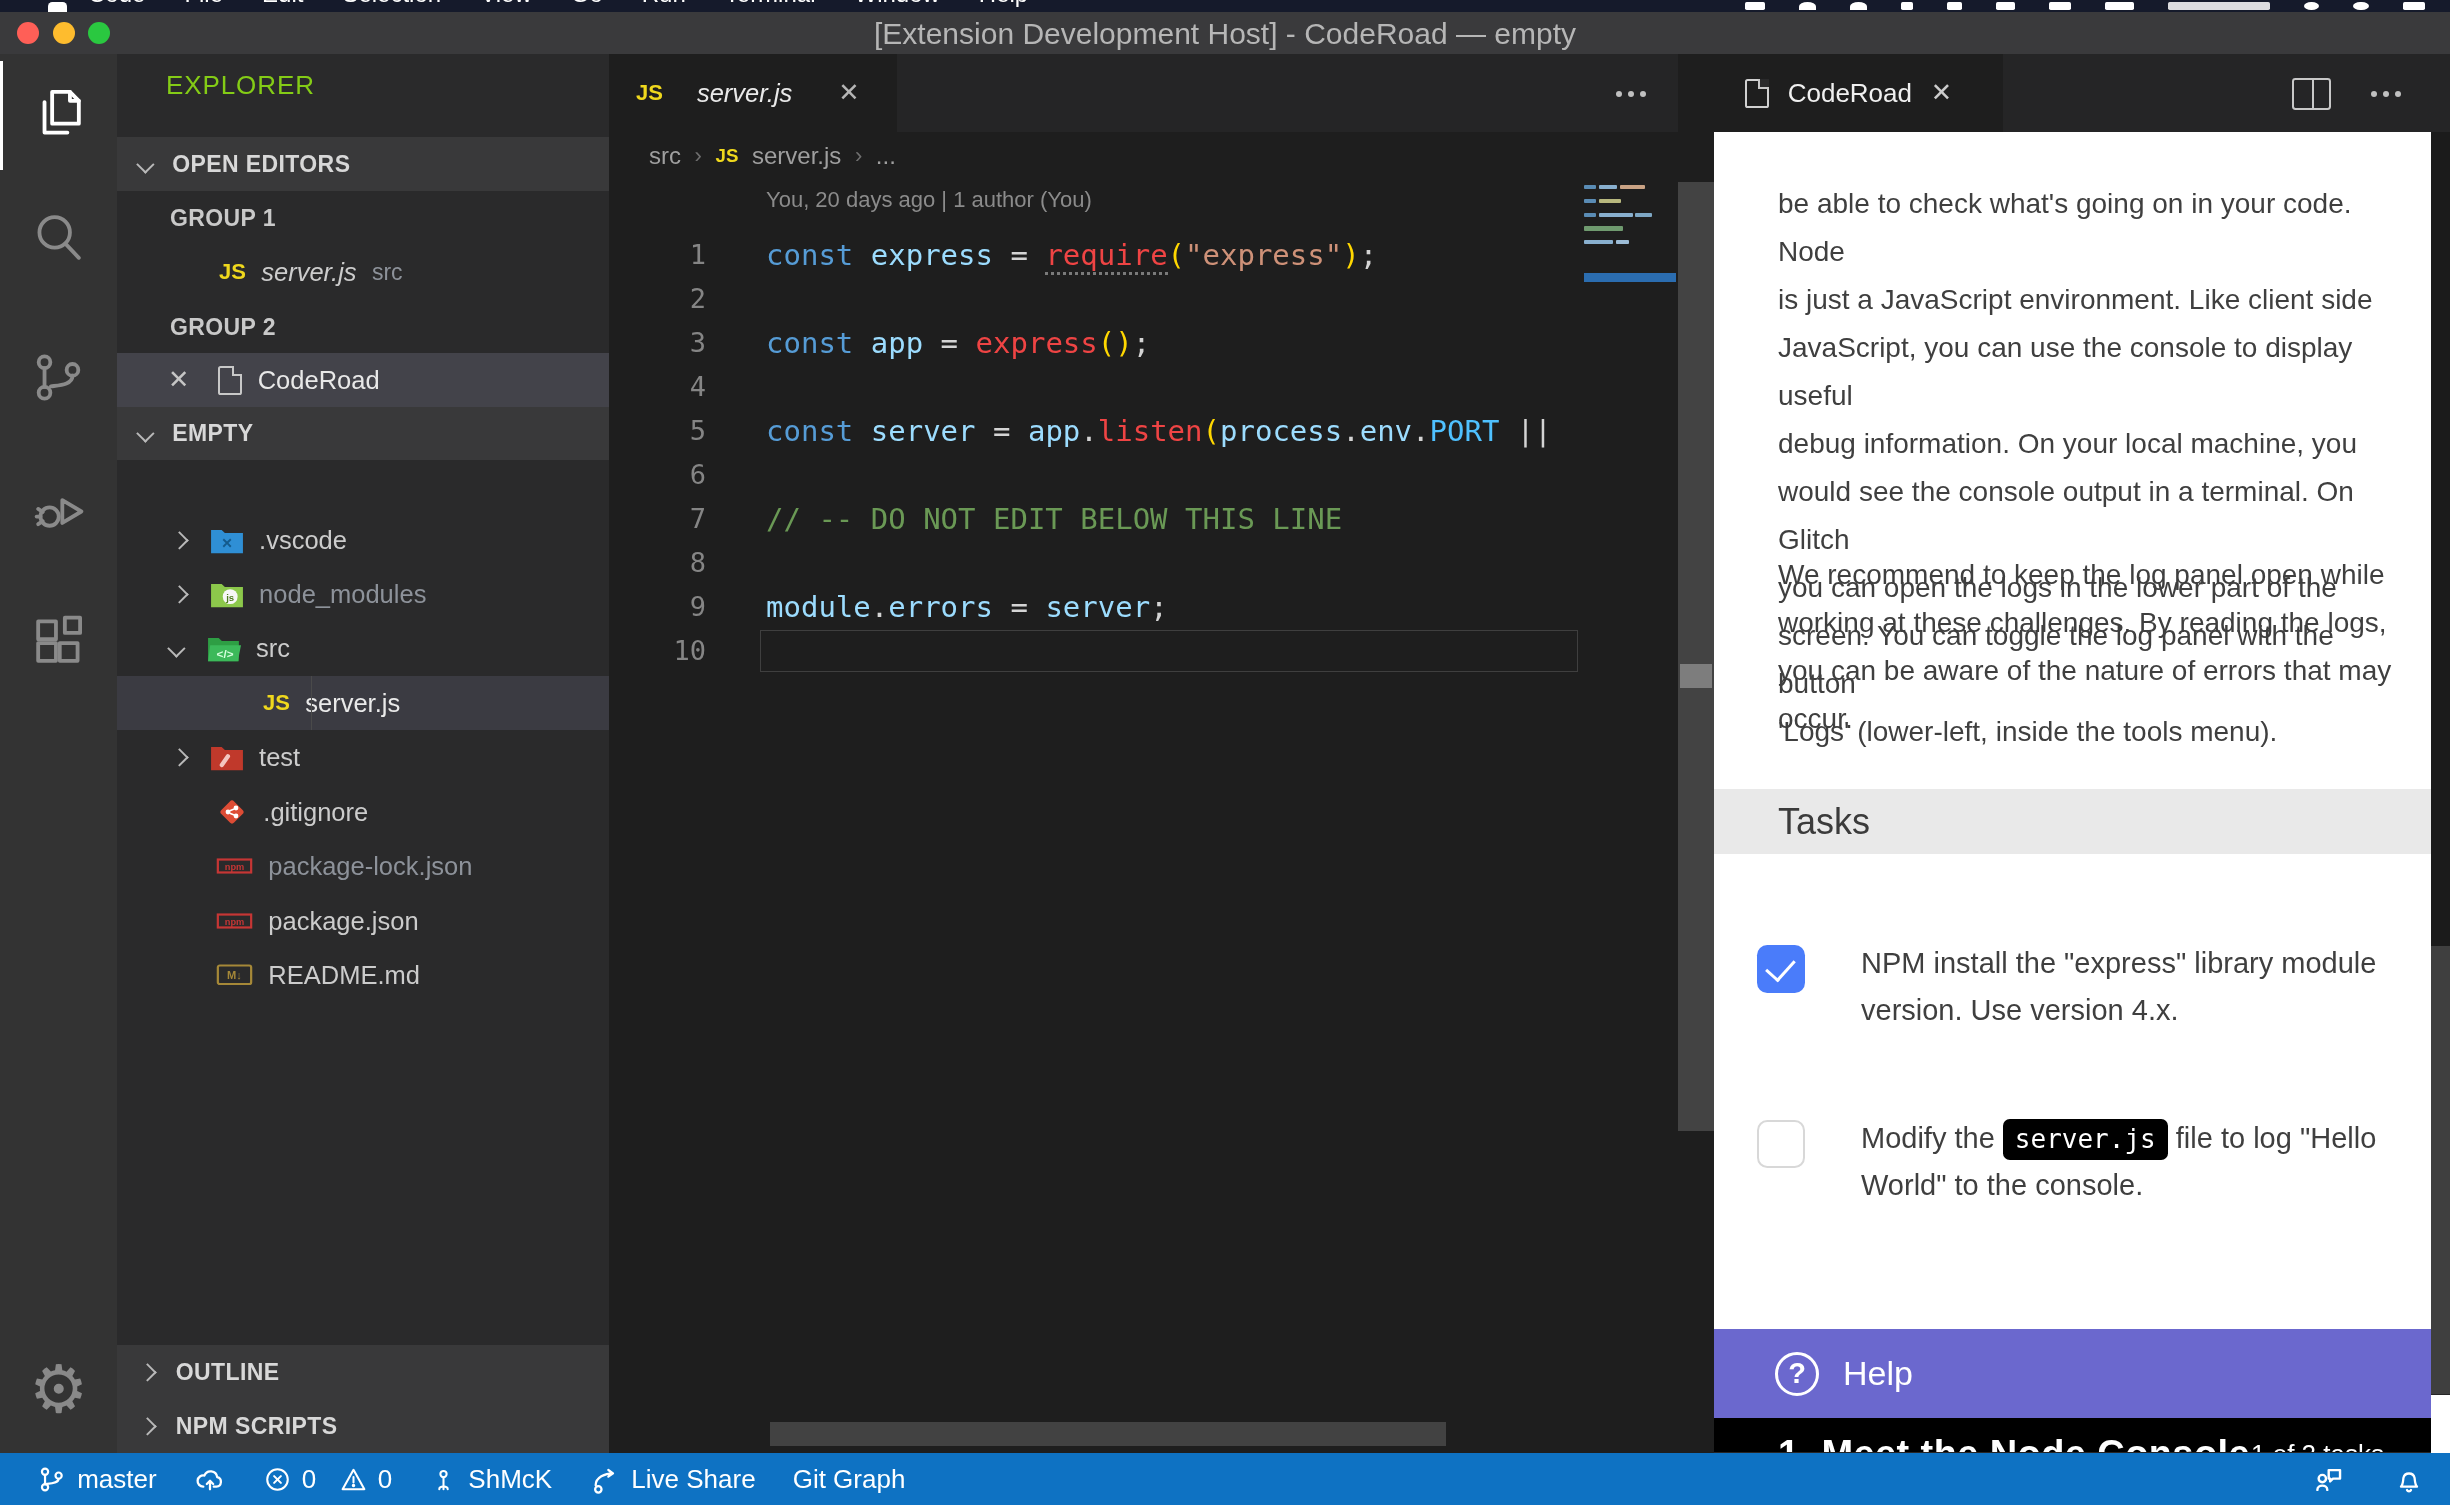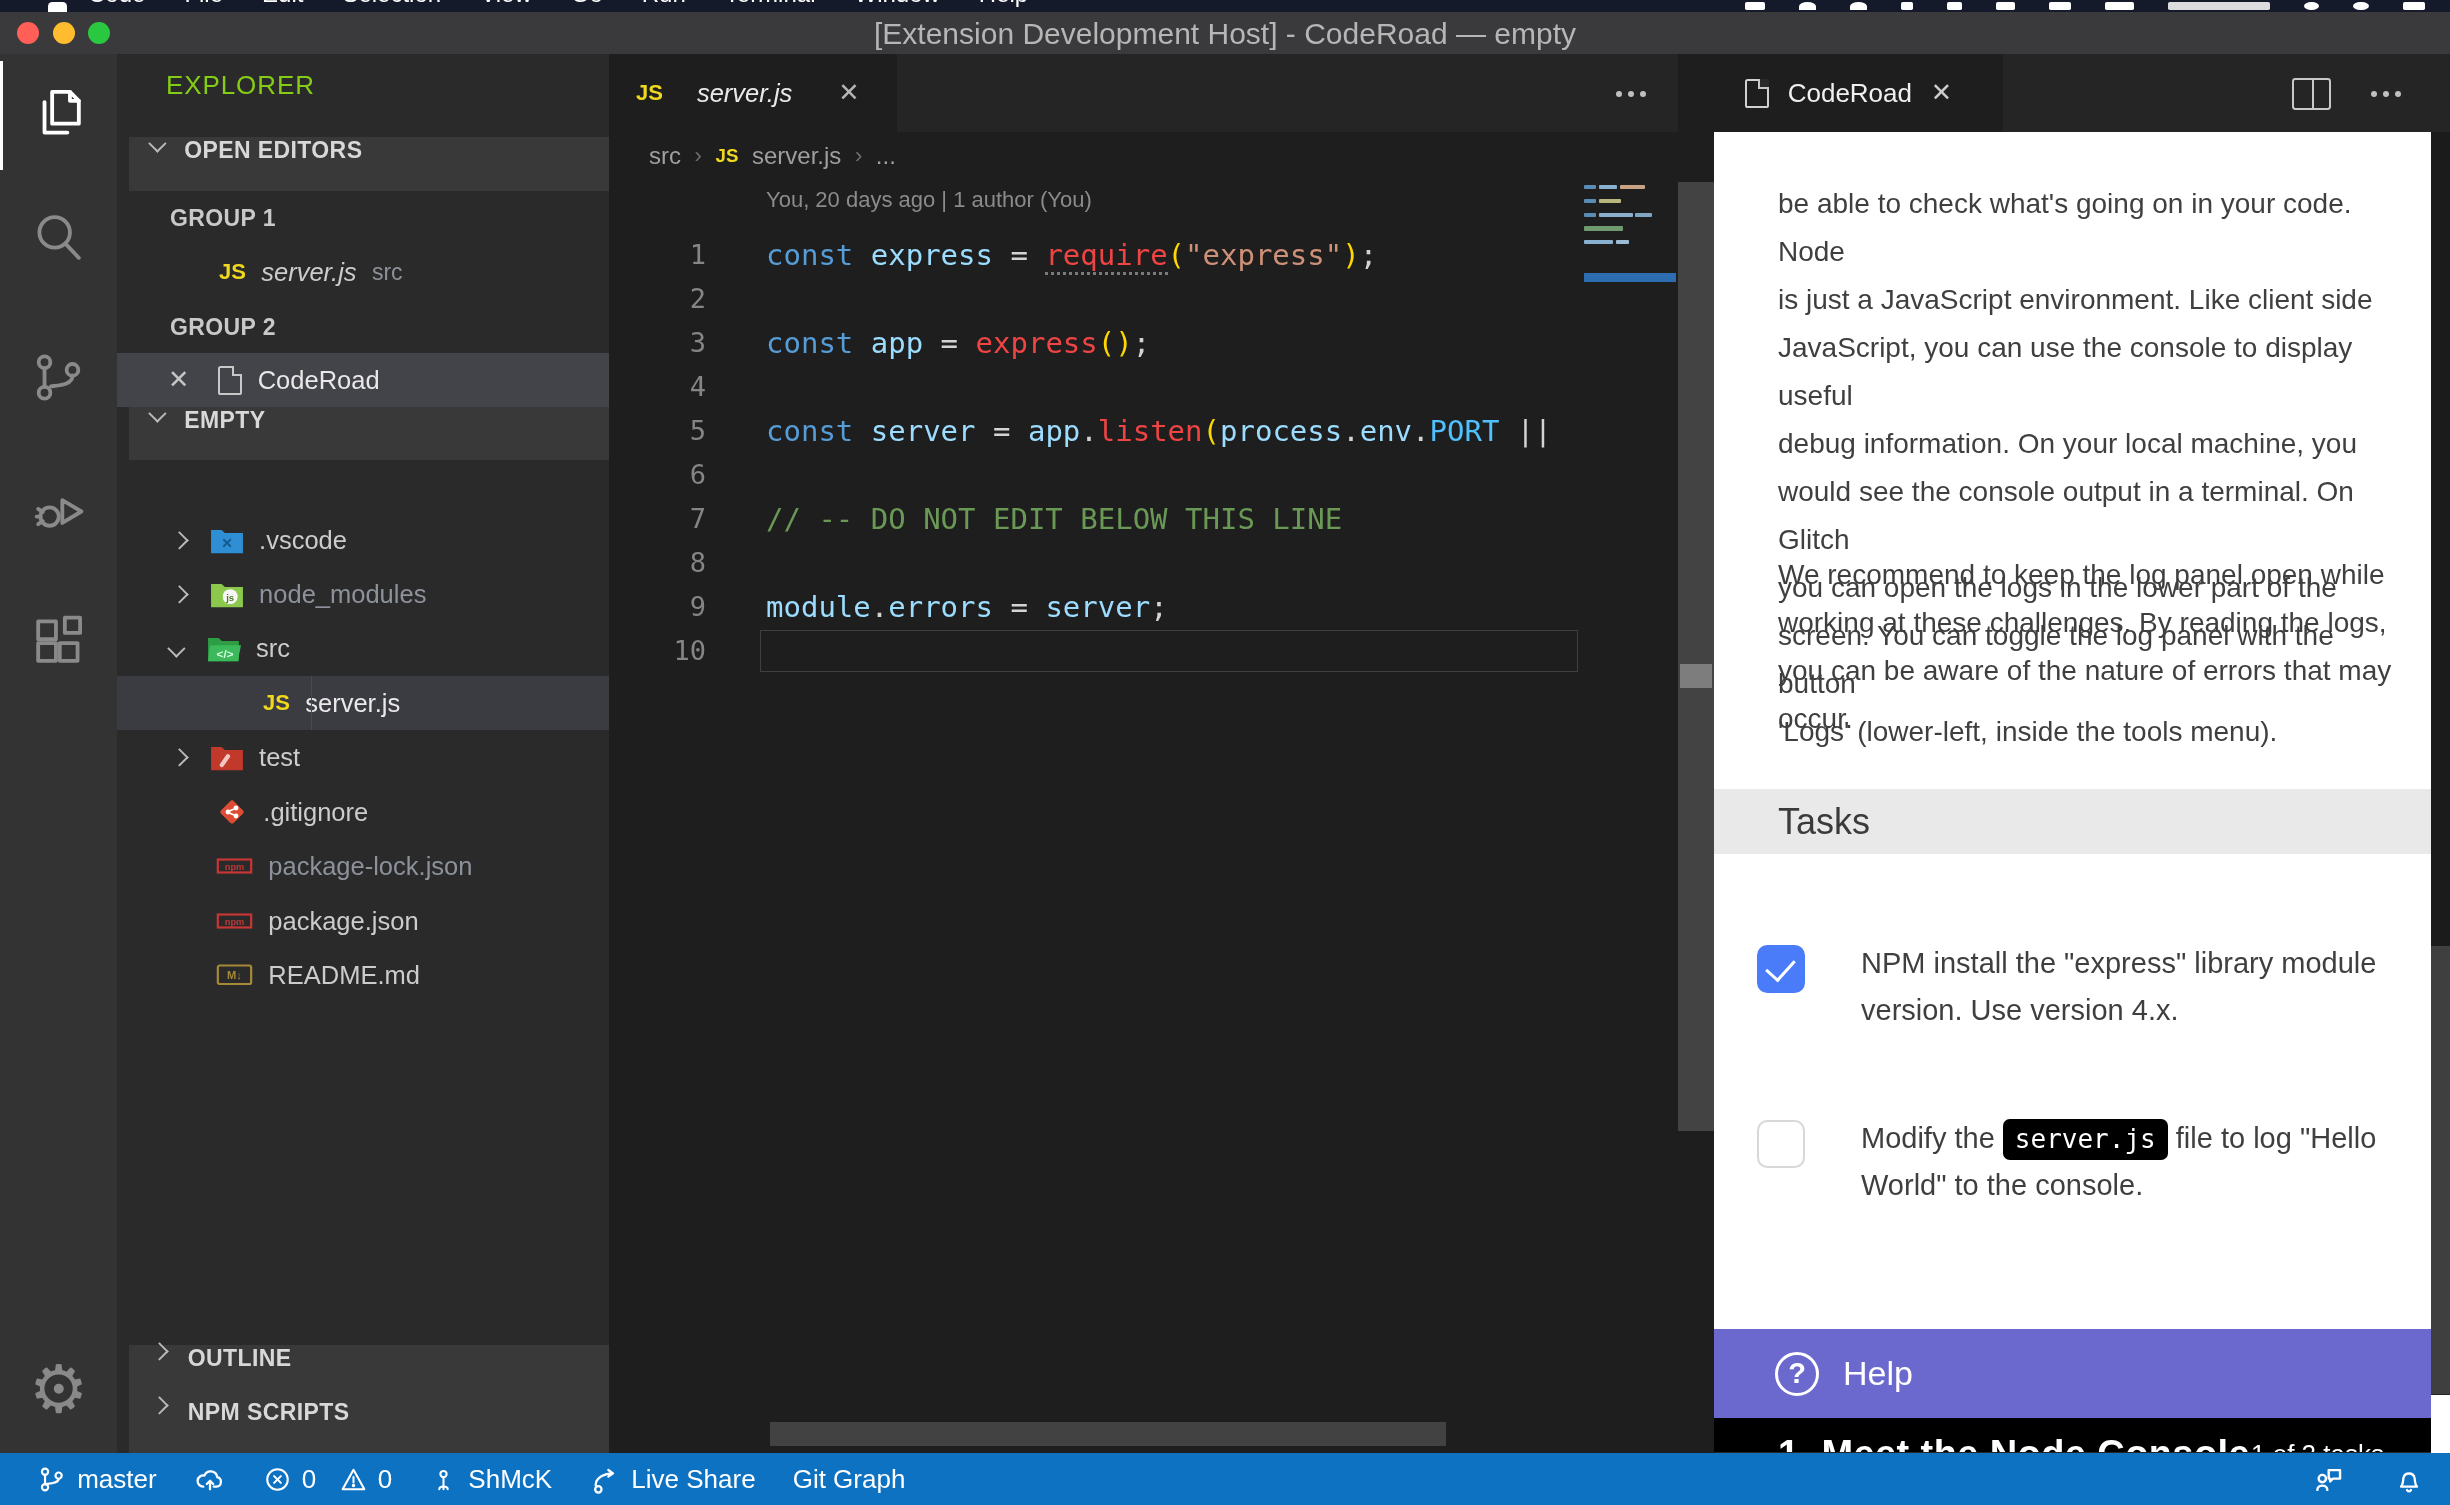--- a/index.html
+++ b/index.html
@@ -24,21 +24,21 @@
   
   .activitybar{position:absolute;top:54px;left:0;width:117px;height:1399px;background:#333333}
   .ab-slot{position:absolute;left:0;width:117px;height:119px;display:flex;align-items:center;justify-content:center}
   .ab-active-ind{position:absolute;left:0;top:6.8px;width:3.4px;height:109px;background:#fff}
   .ab-slot svg{width:61px;height:61px}
   .gear-glyph{font-size:66px;color:#898989;line-height:1;font-family:"DejaVu Sans",sans-serif}
 
   
   .sidebar{position:absolute;top:54px;left:117px;width:492px;height:1399px;background:#2a2a2b;color:#cccccc}
   .sb-title{position:absolute;top:16px;left:49px;font-size:26px;letter-spacing:0.9px;color:#84cc16}
-  .band{position:absolute;left:12px;width:492px;background:#39393a;display:flex;align-items:flex-start}
+  .band{position:absolute;left:0;width:492px;background:#39393a;display:flex;align-items:center}
   .band .blabel{font-weight:bold;font-size:23px;color:#d8d8d8;letter-spacing:0.4px}
   .row{position:absolute;left:0;width:492px;height:54px;display:flex;align-items:center;font-size:25.5px}
   .row.sel1{background:#43434a}
   .row.sel2{background:#3b3b42}
   .grp{font-weight:bold;font-size:23px;color:#c9c9c9;letter-spacing:0.4px}
   .dim{color:#8d929a}
   .chev{display:inline-block;width:12.8px;height:12.8px;border-right:2.1px solid #b9b9b9;border-bottom:2.1px solid #b9b9b9}
   .chev.right{transform:rotate(-45deg)}
   .chev.down{transform:rotate(45deg)}
   .jsbadge{color:#efd81d;font-weight:bold;font-size:22px;font-style:normal}

